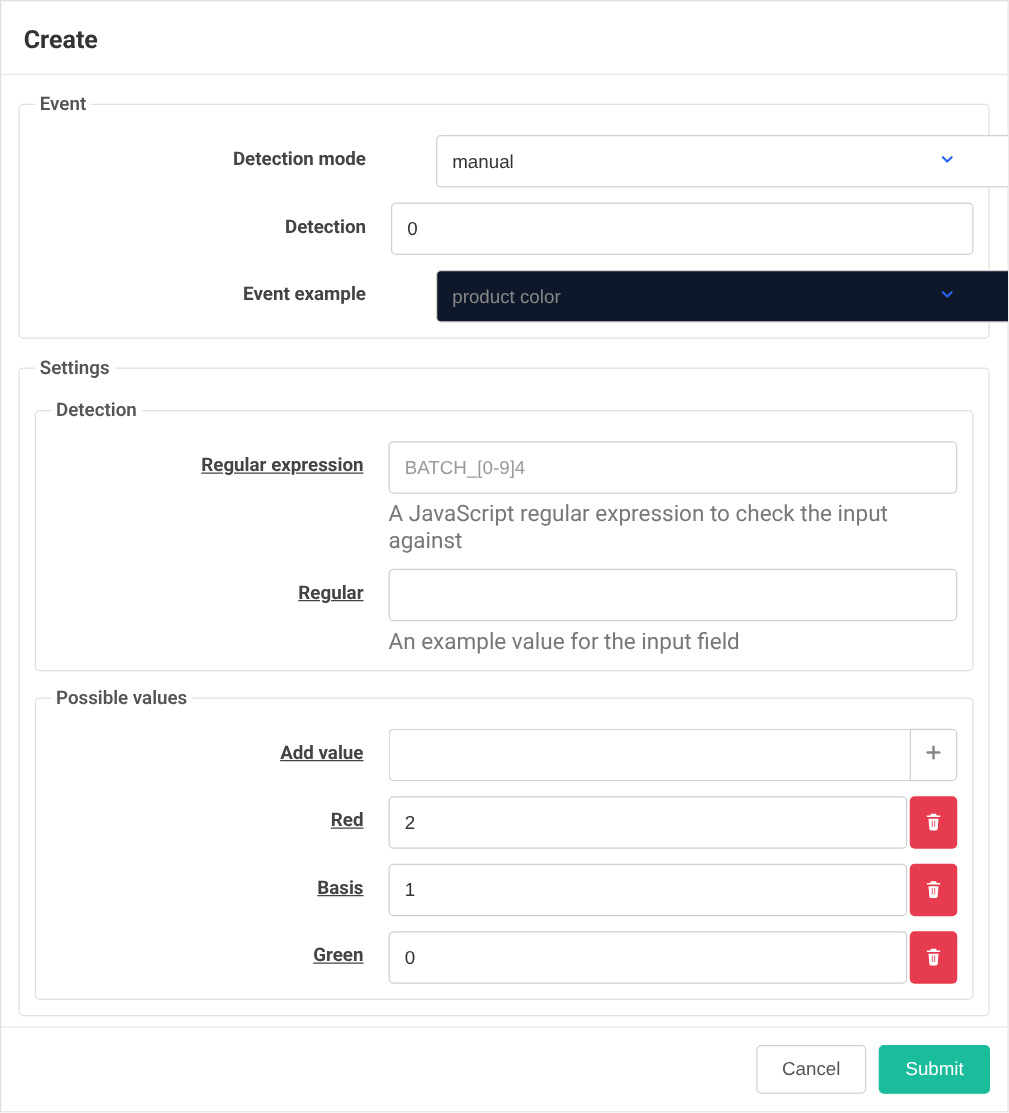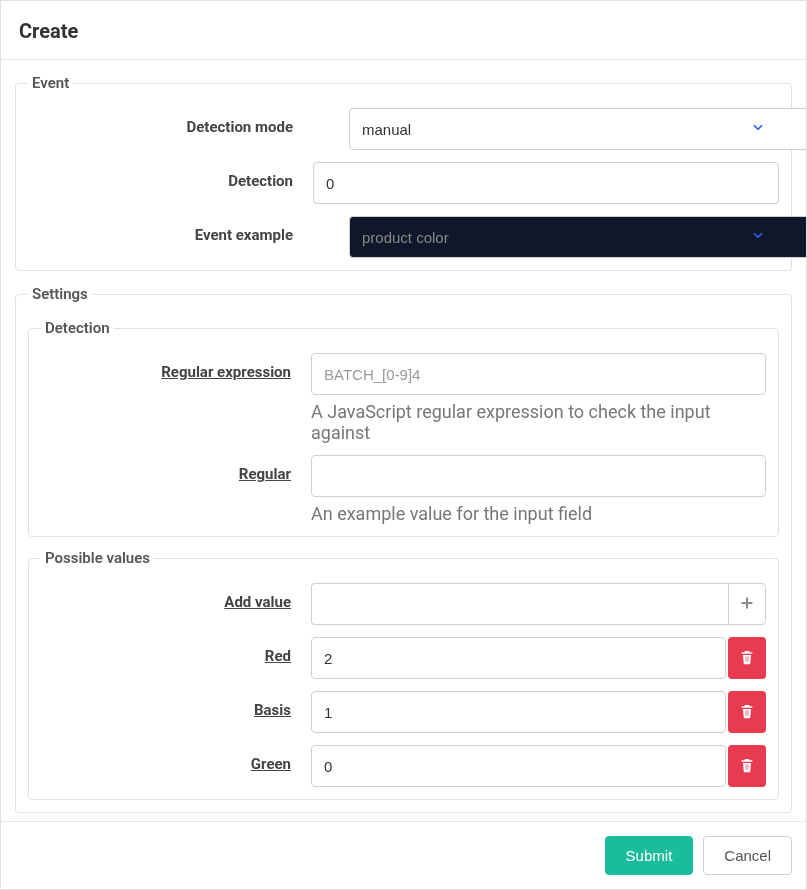--- a/index.html
+++ b/index.html
@@ -323,16 +323,16 @@
               </div>
             </div>
           </div>
 
       </fieldset>
     </fieldset>
 
   </div>
 
   <div class="modal-footer">
+    <button class="btn btn-default">Cancel</button>
     <button class="btn btn-primary">Submit</button>
-    <button class="btn btn-default">Cancel</button>
   </div>
 </div>
 
 </body></html>

